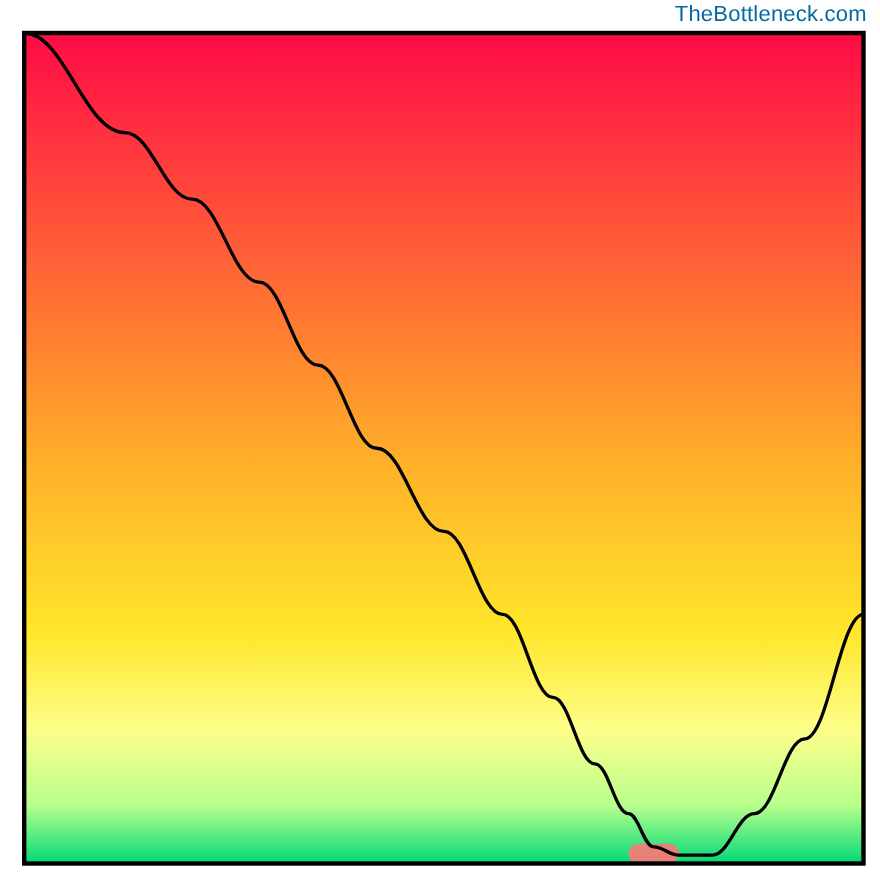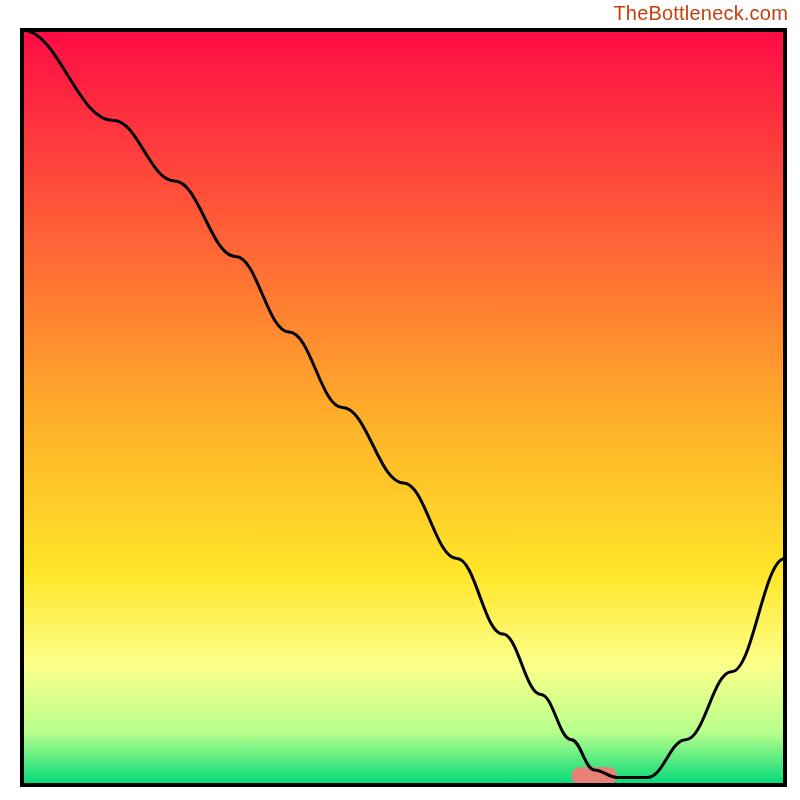--- a/index.html
+++ b/index.html
@@ -1,17 +1,17 @@
 <!DOCTYPE html>
 <html><head>
 <meta charset="utf-8">
 <style>
   html,body{margin:0;padding:0;width:800px;height:800px;overflow:hidden;background:#fff;}
   .stage{position:relative;width:800px;height:800px;}
-  .watermark{position:absolute;top:2px;right:12px;font:20px Arial,Helvetica,sans-serif;color:#c2410c;letter-spacing:.2px;}
+  .watermark{position:absolute;top:2px;right:12px;font:20px Arial,Helvetica,sans-serif;color:#0369a1;letter-spacing:.2px;}
   svg{display:block;}
 </style>
 </head>
 <body>
 <div class="stage">
 
 <svg id="chart" width="800" height="800" viewBox="0 0 800 800">
   <defs>
     <linearGradient id="bg" x1="0" y1="0" x2="0" y2="1">
       <stop id="g0" offset="0%" stop-color="#ff0b45"></stop>

